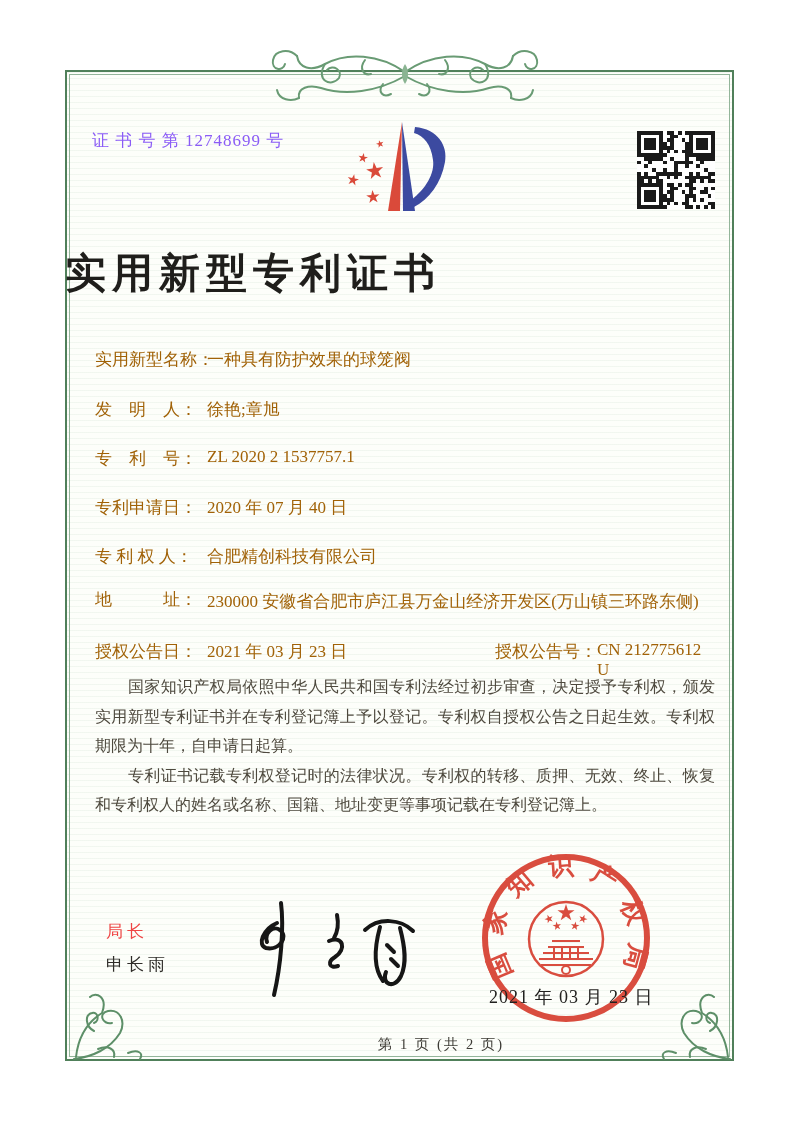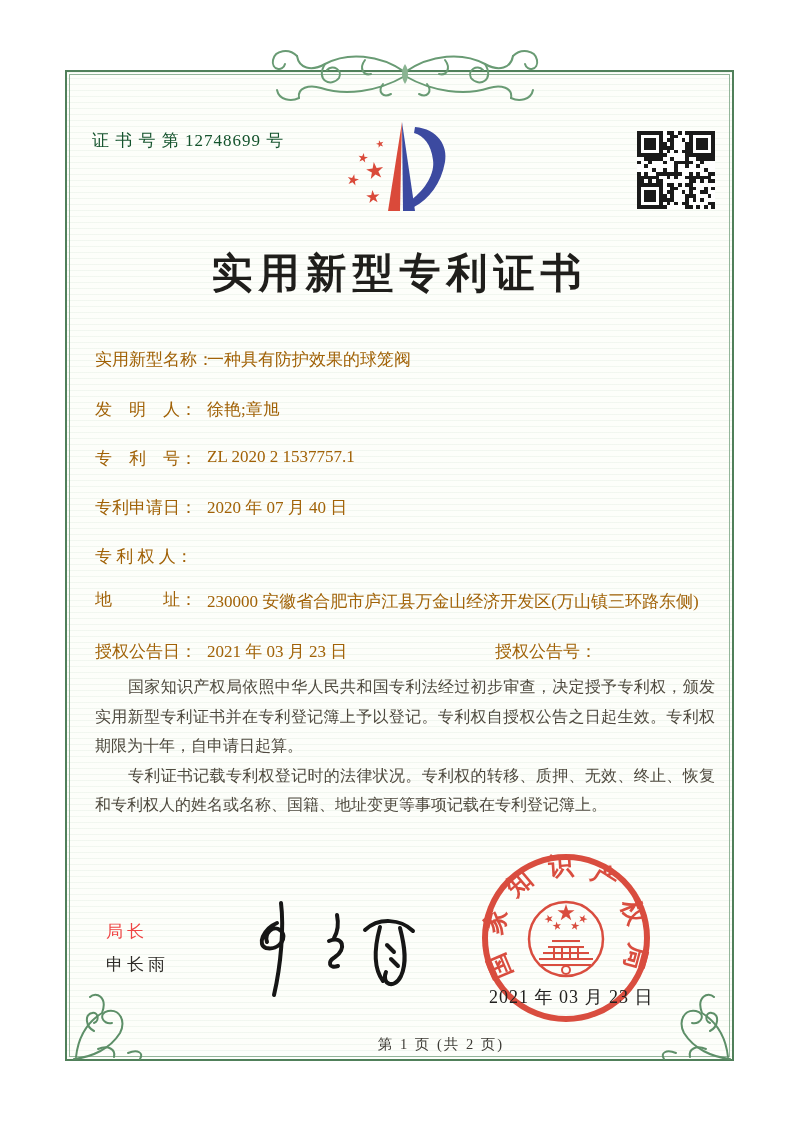--- a/index.html
+++ b/index.html
@@ -19,26 +19,26 @@
   }
   .frame::after{
     content:'';position:absolute;inset:2px;border:1px solid #93b59a;pointer-events:none;
   }
   .top-ornament{position:absolute;left:255px;top:42px;width:300px;height:62px;}
   .corner-orn{position:absolute;width:78px;height:76px;}
   .corner-orn.br{left:656px;top:987px;}
   .corner-orn.bl{left:70px;top:987px;transform:scaleX(-1);}
   .cert-no{
     position:absolute;left:92px;top:129px;font-size:17px;letter-spacing:1px;
-    color:#14532d;white-space:pre;
+    color:#8b5cf6;white-space:pre;
   }
   .logo{position:absolute;left:338px;top:110px;width:115px;height:106px;}
   .qr{position:absolute;left:637px;top:131px;width:78px;height:78px;background:#ffffff;}
   .title{
-    position:absolute;left:65px;top:246px;width:669px;margin:0;text-align:center;
+    position:absolute;left:65px;top:246px;width:669px;margin:0;text-align:left;
     font-size:41px;font-weight:600;letter-spacing:6px;color:#1f1e1b;
   }
   .row{position:absolute;left:95px;display:flex;font-size:17px;color:#a16207;}
   .row .lbl{width:112px;flex:0 0 112px;white-space:pre;}
   .row .val{white-space:pre-wrap;}
   .row.addr .val{width:522px;line-height:27px;}
   .grant2{position:absolute;left:400px;top:0;display:flex;}
   .grant2 .lbl2{white-space:pre;}
   .paras{
     position:absolute;left:95px;top:672px;width:620px;
@@ -370,31 +370,33 @@
   <div class="row" style="top:447px">
     <span class="lbl">专　利　号：</span>
     <span class="val">ZL 2020 2 1537757.1</span>
   </div>
   <div class="row" style="top:496px">
     <span class="lbl">专利申请日：</span>
     <span class="val">2020 年 07 月 40 日</span>
   </div>
   <div class="row" style="top:545px">
     <span class="lbl">专 利 权 人：</span>
+    <span class="val">合肥精创科技有限公司</span>
   </div>
   <div class="row addr" style="top:588px">
     <span class="lbl">地　　　址：</span>
     <span class="val">230000 安徽省合肥市庐江县万金山经济开发区(万山镇三环路东侧)</span>
   </div>
 
   <div class="row" style="top:640px;width:620px">
     <span class="lbl">授权公告日：</span>
     <span class="val">2021 年 03 月 23 日</span>
     <span class="grant2">
       <span class="lbl2">授权公告号：</span>
+      <span class="val">CN 212775612 U</span>
     </span>
   </div>
 
   <div class="paras">
     <p>国家知识产权局依照中华人民共和国专利法经过初步审查，决定授予专利权，颁发实用新型专利证书并在专利登记簿上予以登记。专利权自授权公告之日起生效。专利权期限为十年，自申请日起算。</p>
     <p>专利证书记载专利权登记时的法律状况。专利权的转移、质押、无效、终止、恢复和专利权人的姓名或名称、国籍、地址变更等事项记载在专利登记簿上。</p>
   </div>
 
   <div class="officer-title">局长</div>
   <div class="officer-name">申长雨</div>

